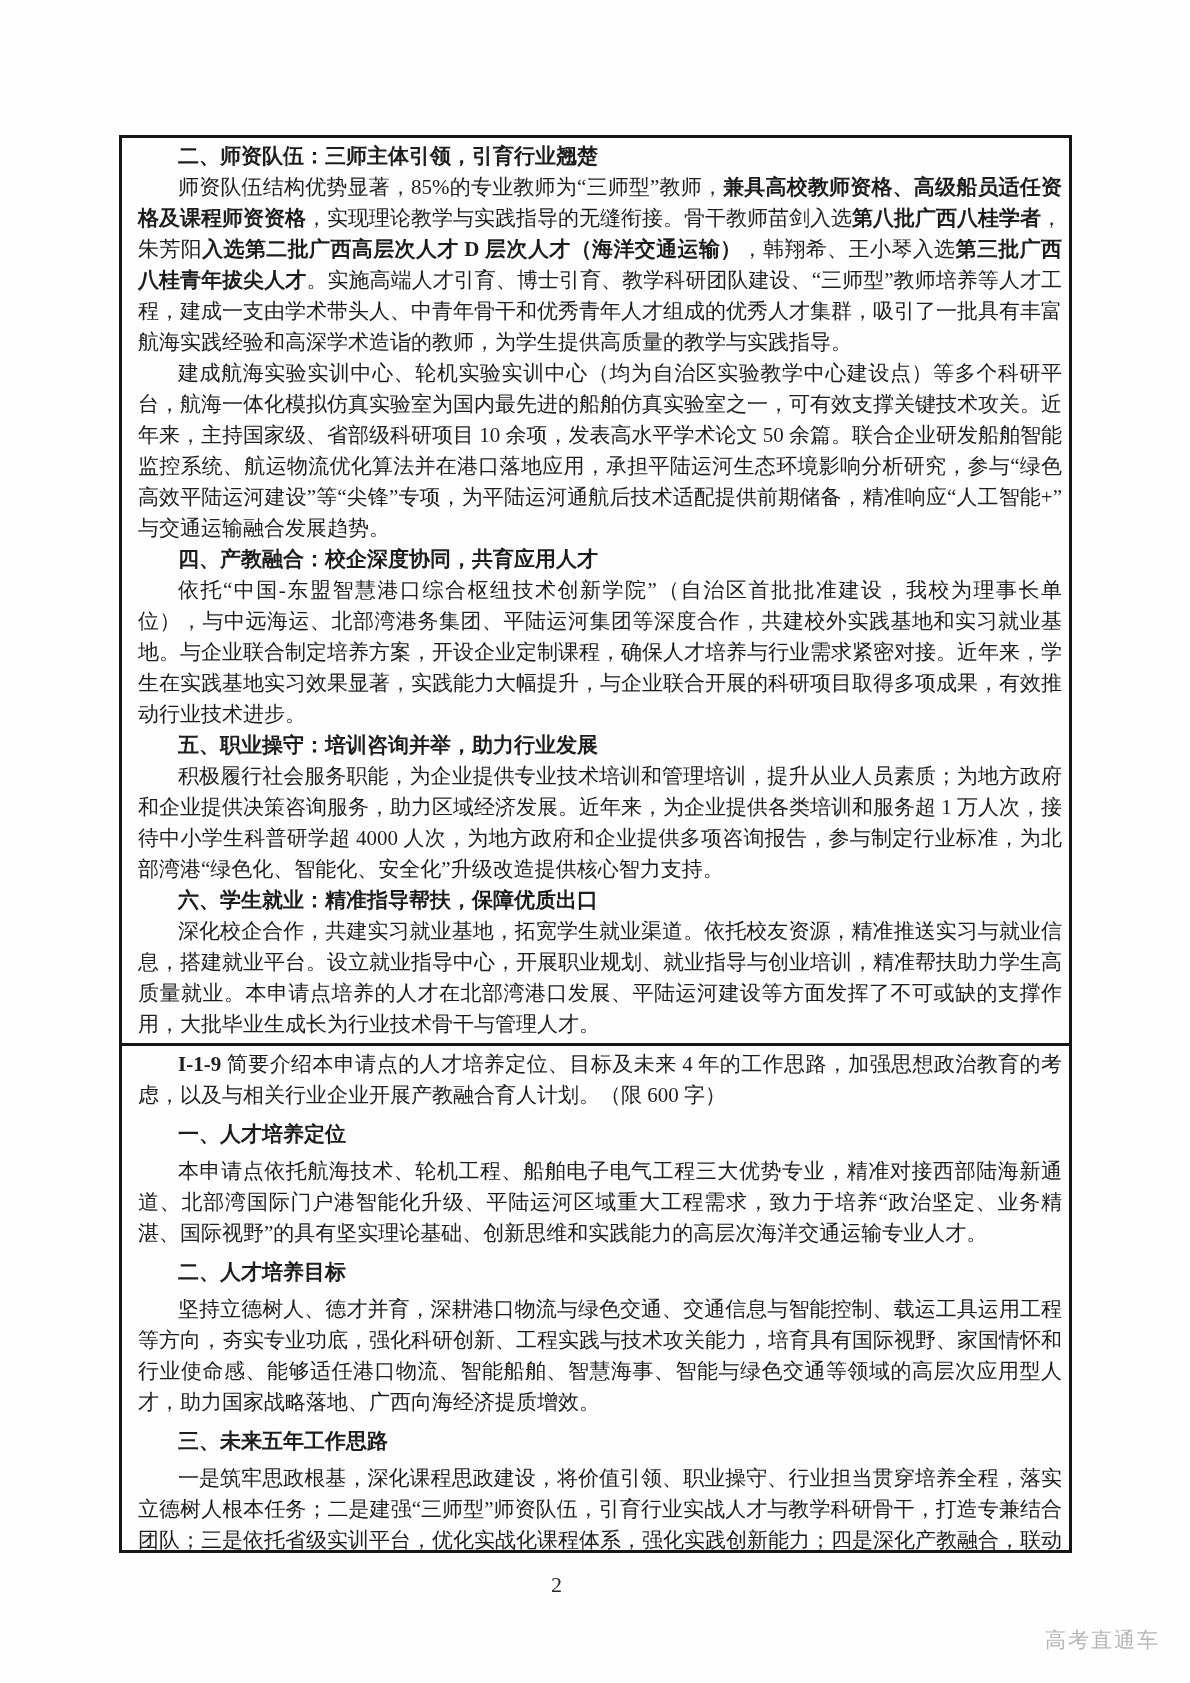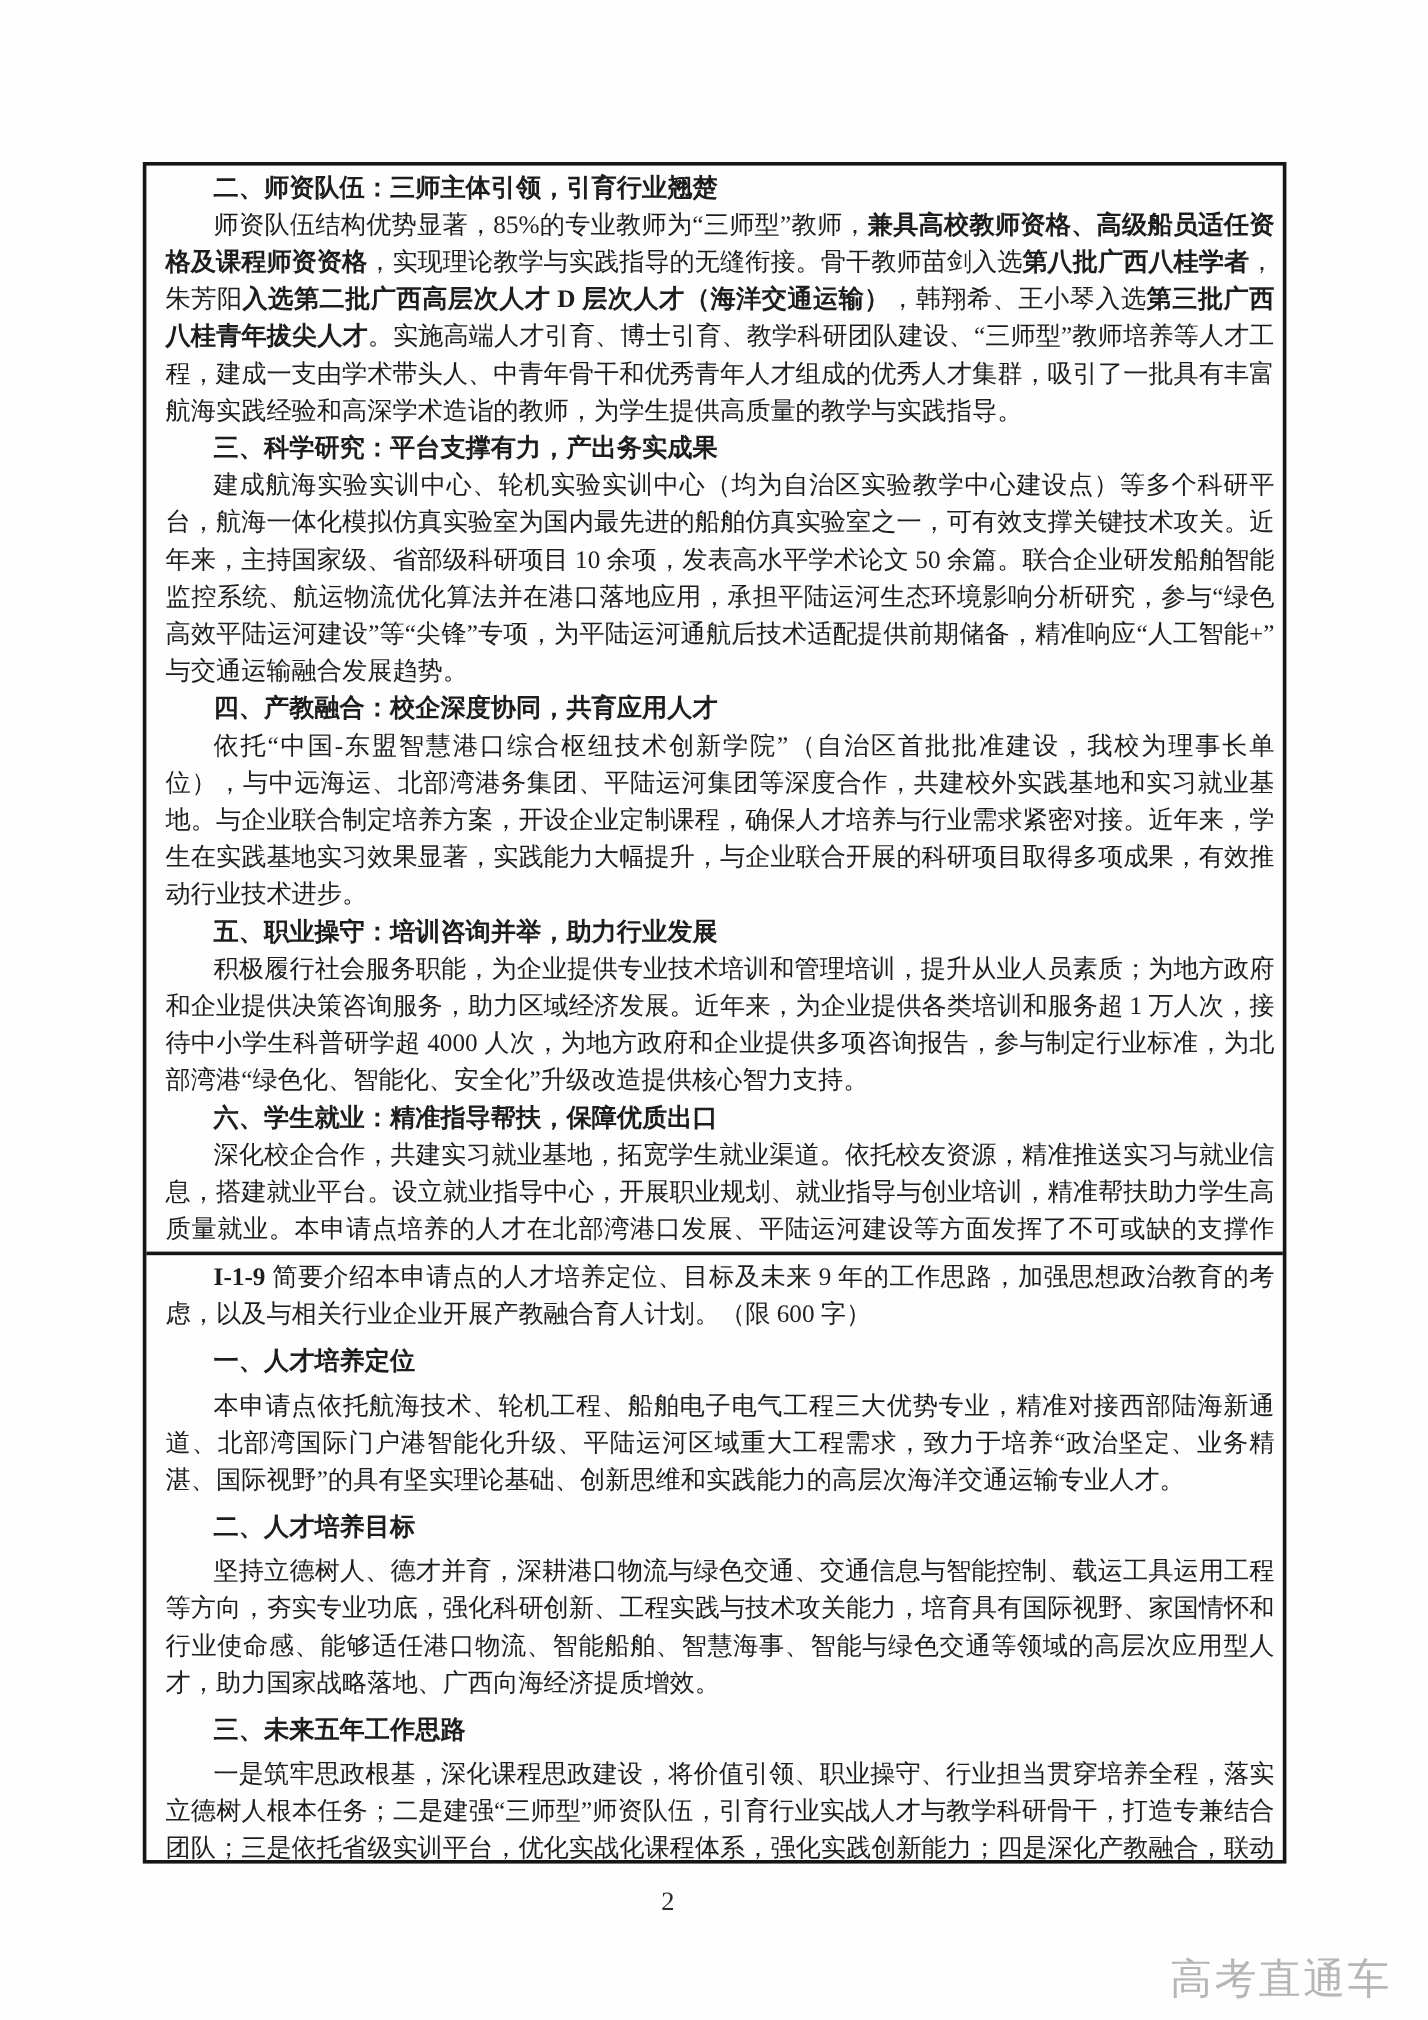--- a/index.html
+++ b/index.html
@@ -55,45 +55,44 @@
     left: 0;
     width: 1113px;
     text-align: center;
     font-size: 22px;
     color: #2a2a2a;
   }
   .watermark {
     position: absolute;
     top: 1626px;
     right: 30px;
-    font-size: 35px;
+    font-size: 21px;
     letter-spacing: 2px;
     color: #b6b6b6;
     font-family: "Liberation Sans", "DejaVu Sans", sans-serif;
   }
 </style>
 </head>
 <body>
 
 <div class="page">
   <div class="doc-table">
     <div class="cell cell-1">
         <p class="block heading"><span class="run-bold">二、师资队伍：三师主体引领，引育行业翘楚</span></p>
         <p class="block paragraph"><span class="run">师资队伍结构优势显著，85%的专业教师为“三师型”教师，</span><span class="run-bold">兼具高校教师资格、高级船员适任资格及课程师资资格</span><span class="run">，实现理论教学与实践指导的无缝衔接。骨干教师苗剑入选</span><span class="run-bold">第八批广西八桂学者</span><span class="run">，朱芳阳</span><span class="run-bold">入选第二批广西高层次人才 D 层次人才（海洋交通运输）</span><span class="run">，韩翔希、王小琴入选</span><span class="run-bold">第三批广西八桂青年拔尖人才</span><span class="run">。实施高端人才引育、博士引育、教学科研团队建设、“三师型”教师培养等人才工程，建成一支由学术带头人、中青年骨干和优秀青年人才组成的优秀人才集群，吸引了一批具有丰富航海实践经验和高深学术造诣的教师，为学生提供高质量的教学与实践指导。</span></p>
-        <p class="block heading"><span class="run-bold">三、科学研究：平台支撑有力，产出务实成果</span></p>
         <p class="block paragraph"><span class="run">建成航海实验实训中心、轮机实验实训中心（均为自治区实验教学中心建设点）等多个科研平台，航海一体化模拟仿真实验室为国内最先进的船舶仿真实验室之一，可有效支撑关键技术攻关。近年来，主持国家级、省部级科研项目 10 余项，发表高水平学术论文 50 余篇。联合企业研发船舶智能监控系统、航运物流优化算法并在港口落地应用，承担平陆运河生态环境影响分析研究，参与“绿色高效平陆运河建设”等“尖锋”专项，为平陆运河通航后技术适配提供前期储备，精准响应“人工智能+”与交通运输融合发展趋势。</span></p>
         <p class="block heading"><span class="run-bold">四、产教融合：校企深度协同，共育应用人才</span></p>
         <p class="block paragraph"><span class="run">依托“中国-东盟智慧港口综合枢纽技术创新学院”（自治区首批批准建设，我校为理事长单位），与中远海运、北部湾港务集团、平陆运河集团等深度合作，共建校外实践基地和实习就业基地。与企业联合制定培养方案，开设企业定制课程，确保人才培养与行业需求紧密对接。近年来，学生在实践基地实习效果显著，实践能力大幅提升，与企业联合开展的科研项目取得多项成果，有效推动行业技术进步。</span></p>
         <p class="block heading"><span class="run-bold">五、职业操守：培训咨询并举，助力行业发展</span></p>
         <p class="block paragraph"><span class="run">积极履行社会服务职能，为企业提供专业技术培训和管理培训，提升从业人员素质；为地方政府和企业提供决策咨询服务，助力区域经济发展。近年来，为企业提供各类培训和服务超 1 万人次，接待中小学生科普研学超 4000 人次，为地方政府和企业提供多项咨询报告，参与制定行业标准，为北部湾港“绿色化、智能化、安全化”升级改造提供核心智力支持。</span></p>
         <p class="block heading"><span class="run-bold">六、学生就业：精准指导帮扶，保障优质出口</span></p>
         <p class="block paragraph"><span class="run">深化校企合作，共建实习就业基地，拓宽学生就业渠道。依托校友资源，精准推送实习与就业信息，搭建就业平台。设立就业指导中心，开展职业规划、就业指导与创业培训，精准帮扶助力学生高质量就业。本申请点培养的人才在北部湾港口发展、平陆运河建设等方面发挥了不可或缺的支撑作用，大批毕业生成长为行业技术骨干与管理人才。</span></p>
       </div>
     <div class="cell cell-2">
-        <p class="block paragraph"><span class="run-bold">I-1-9</span><span class="run"> 简要介绍本申请点的人才培养定位、目标及未来 9 年的工作思路，加强思想政治教育的考虑，以及与相关行业企业开展产教融合育人计划。（限 600 字）</span></p>
+        <p class="block paragraph"><span class="run-bold">I-1-9</span><span class="run"> 简要介绍本申请点的人才培养定位、目标及未来 4 年的工作思路，加强思想政治教育的考虑，以及与相关行业企业开展产教融合育人计划。（限 600 字）</span></p>
         <p class="block heading"><span class="run-bold">一、人才培养定位</span></p>
         <p class="block paragraph"><span class="run">本申请点依托航海技术、轮机工程、船舶电子电气工程三大优势专业，精准对接西部陆海新通道、北部湾国际门户港智能化升级、平陆运河区域重大工程需求，致力于培养“政治坚定、业务精湛、国际视野”的具有坚实理论基础、创新思维和实践能力的高层次海洋交通运输专业人才。</span></p>
         <p class="block heading"><span class="run-bold">二、人才培养目标</span></p>
         <p class="block paragraph"><span class="run">坚持立德树人、德才并育，深耕港口物流与绿色交通、交通信息与智能控制、载运工具运用工程等方向，夯实专业功底，强化科研创新、工程实践与技术攻关能力，培育具有国际视野、家国情怀和行业使命感、能够适任港口物流、智能船舶、智慧海事、智能与绿色交通等领域的高层次应用型人才，助力国家战略落地、广西向海经济提质增效。</span></p>
         <p class="block heading"><span class="run-bold">三、未来五年工作思路</span></p>
         <p class="block paragraph"><span class="run">一是筑牢思政根基，深化课程思政建设，将价值引领、职业操守、行业担当贯穿培养全程，落实立德树人根本任务；二是建强“三师型”师资队伍，引育行业实战人才与教学科研骨干，打造专兼结合团队；三是依托省级实训平台，优化实战化课程体系，强化实践创新能力；四是深化产教融合，联动头部企业协</span></p>
       </div>
   </div>
   <div class="page-number">2</div>
   <div class="watermark">高考直通车</div>

